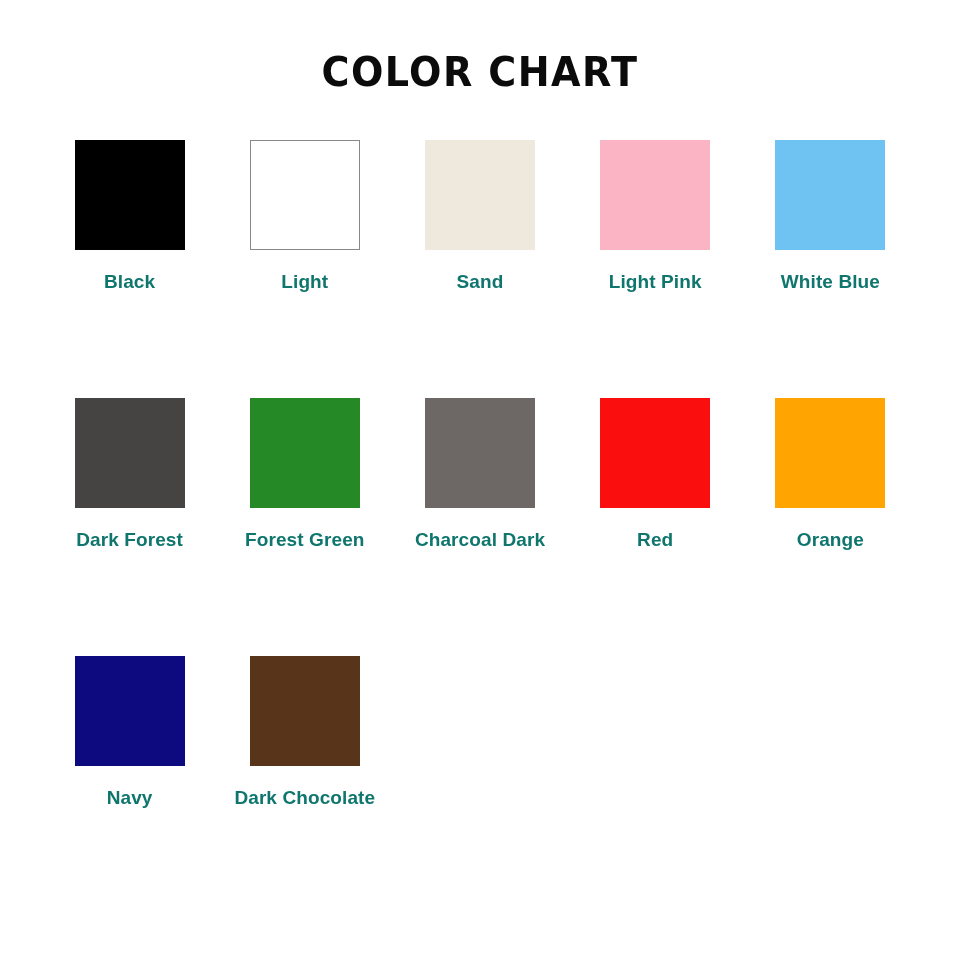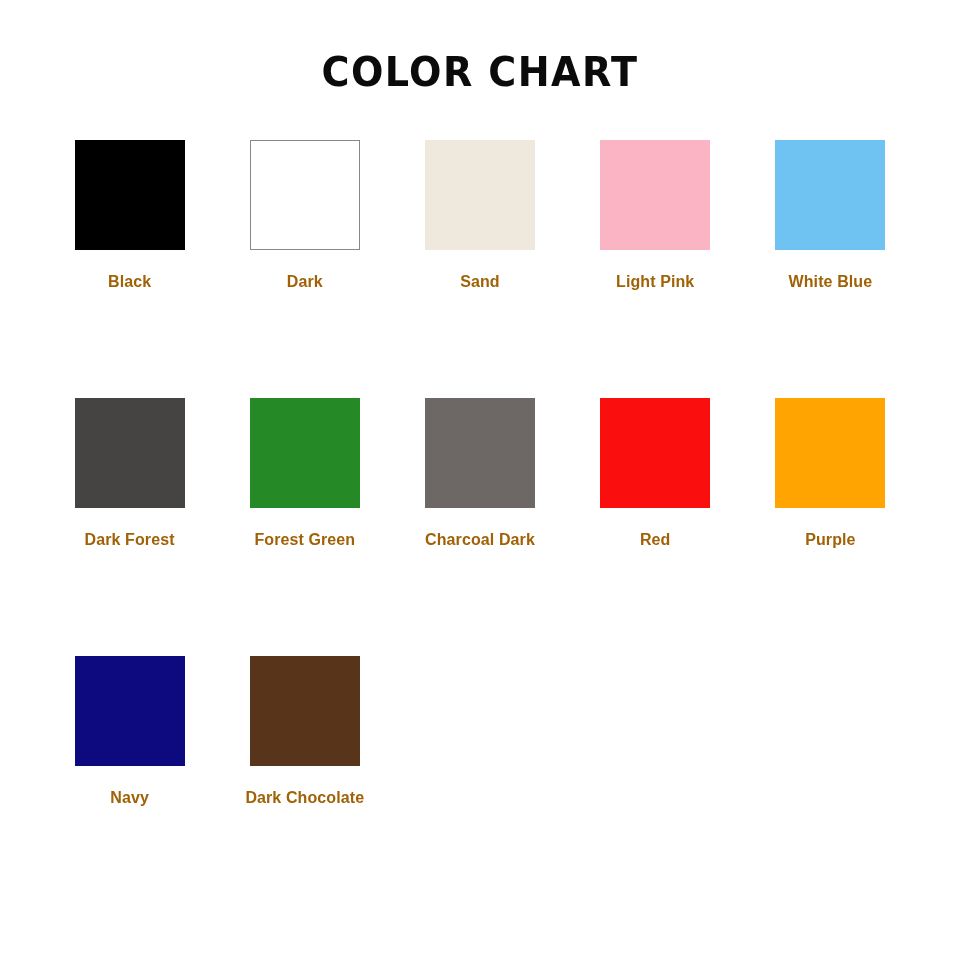--- a/index.html
+++ b/index.html
@@ -74,43 +74,43 @@
   }
 
   .swatch-chip.bordered {
     border: 1px solid #888888;
   }
 
   .swatch-label {
     margin-top: 20px;
     font-family: "Liberation Sans", "DejaVu Sans", sans-serif;
     font-weight: bold;
-    font-size: 16px;
+    font-size: 19px;
     line-height: 24px;
-    color: #a16207;
+    color: #0f766e;
     text-align: center;
     white-space: nowrap;
     letter-spacing: 0.1px;
   }
 </style>
 </head>
 <body>
 
 <div class="chart-page">
 
   <h1 class="chart-title">COLOR CHART</h1>
 
   <div class="swatch-grid">
       <div class="swatch-cell">
         <div class="swatch-chip" style="background-color: rgb(0, 0, 0);"></div>
         <div class="swatch-label">Black</div>
       </div>
       <div class="swatch-cell">
         <div class="swatch-chip bordered" style="background-color: rgb(255, 255, 255);"></div>
-        <div class="swatch-label">Dark</div>
+        <div class="swatch-label">Light</div>
       </div>
       <div class="swatch-cell">
         <div class="swatch-chip" style="background-color: rgb(239, 233, 221);"></div>
         <div class="swatch-label">Sand</div>
       </div>
       <div class="swatch-cell">
         <div class="swatch-chip" style="background-color: rgb(250, 180, 195);"></div>
         <div class="swatch-label">Light Pink</div>
       </div>
       <div class="swatch-cell">
@@ -128,21 +128,21 @@
       <div class="swatch-cell">
         <div class="swatch-chip" style="background-color: rgb(109, 103, 101);"></div>
         <div class="swatch-label">Charcoal Dark</div>
       </div>
       <div class="swatch-cell">
         <div class="swatch-chip" style="background-color: rgb(250, 14, 14);"></div>
         <div class="swatch-label">Red</div>
       </div>
       <div class="swatch-cell">
         <div class="swatch-chip" style="background-color: rgb(255, 164, 0);"></div>
-        <div class="swatch-label">Purple</div>
+        <div class="swatch-label">Orange</div>
       </div>
       <div class="swatch-cell">
         <div class="swatch-chip" style="background-color: rgb(13, 10, 128);"></div>
         <div class="swatch-label">Navy</div>
       </div>
       <div class="swatch-cell">
         <div class="swatch-chip" style="background-color: rgb(88, 52, 27);"></div>
         <div class="swatch-label">Dark Chocolate</div>
       </div>
     </div>

